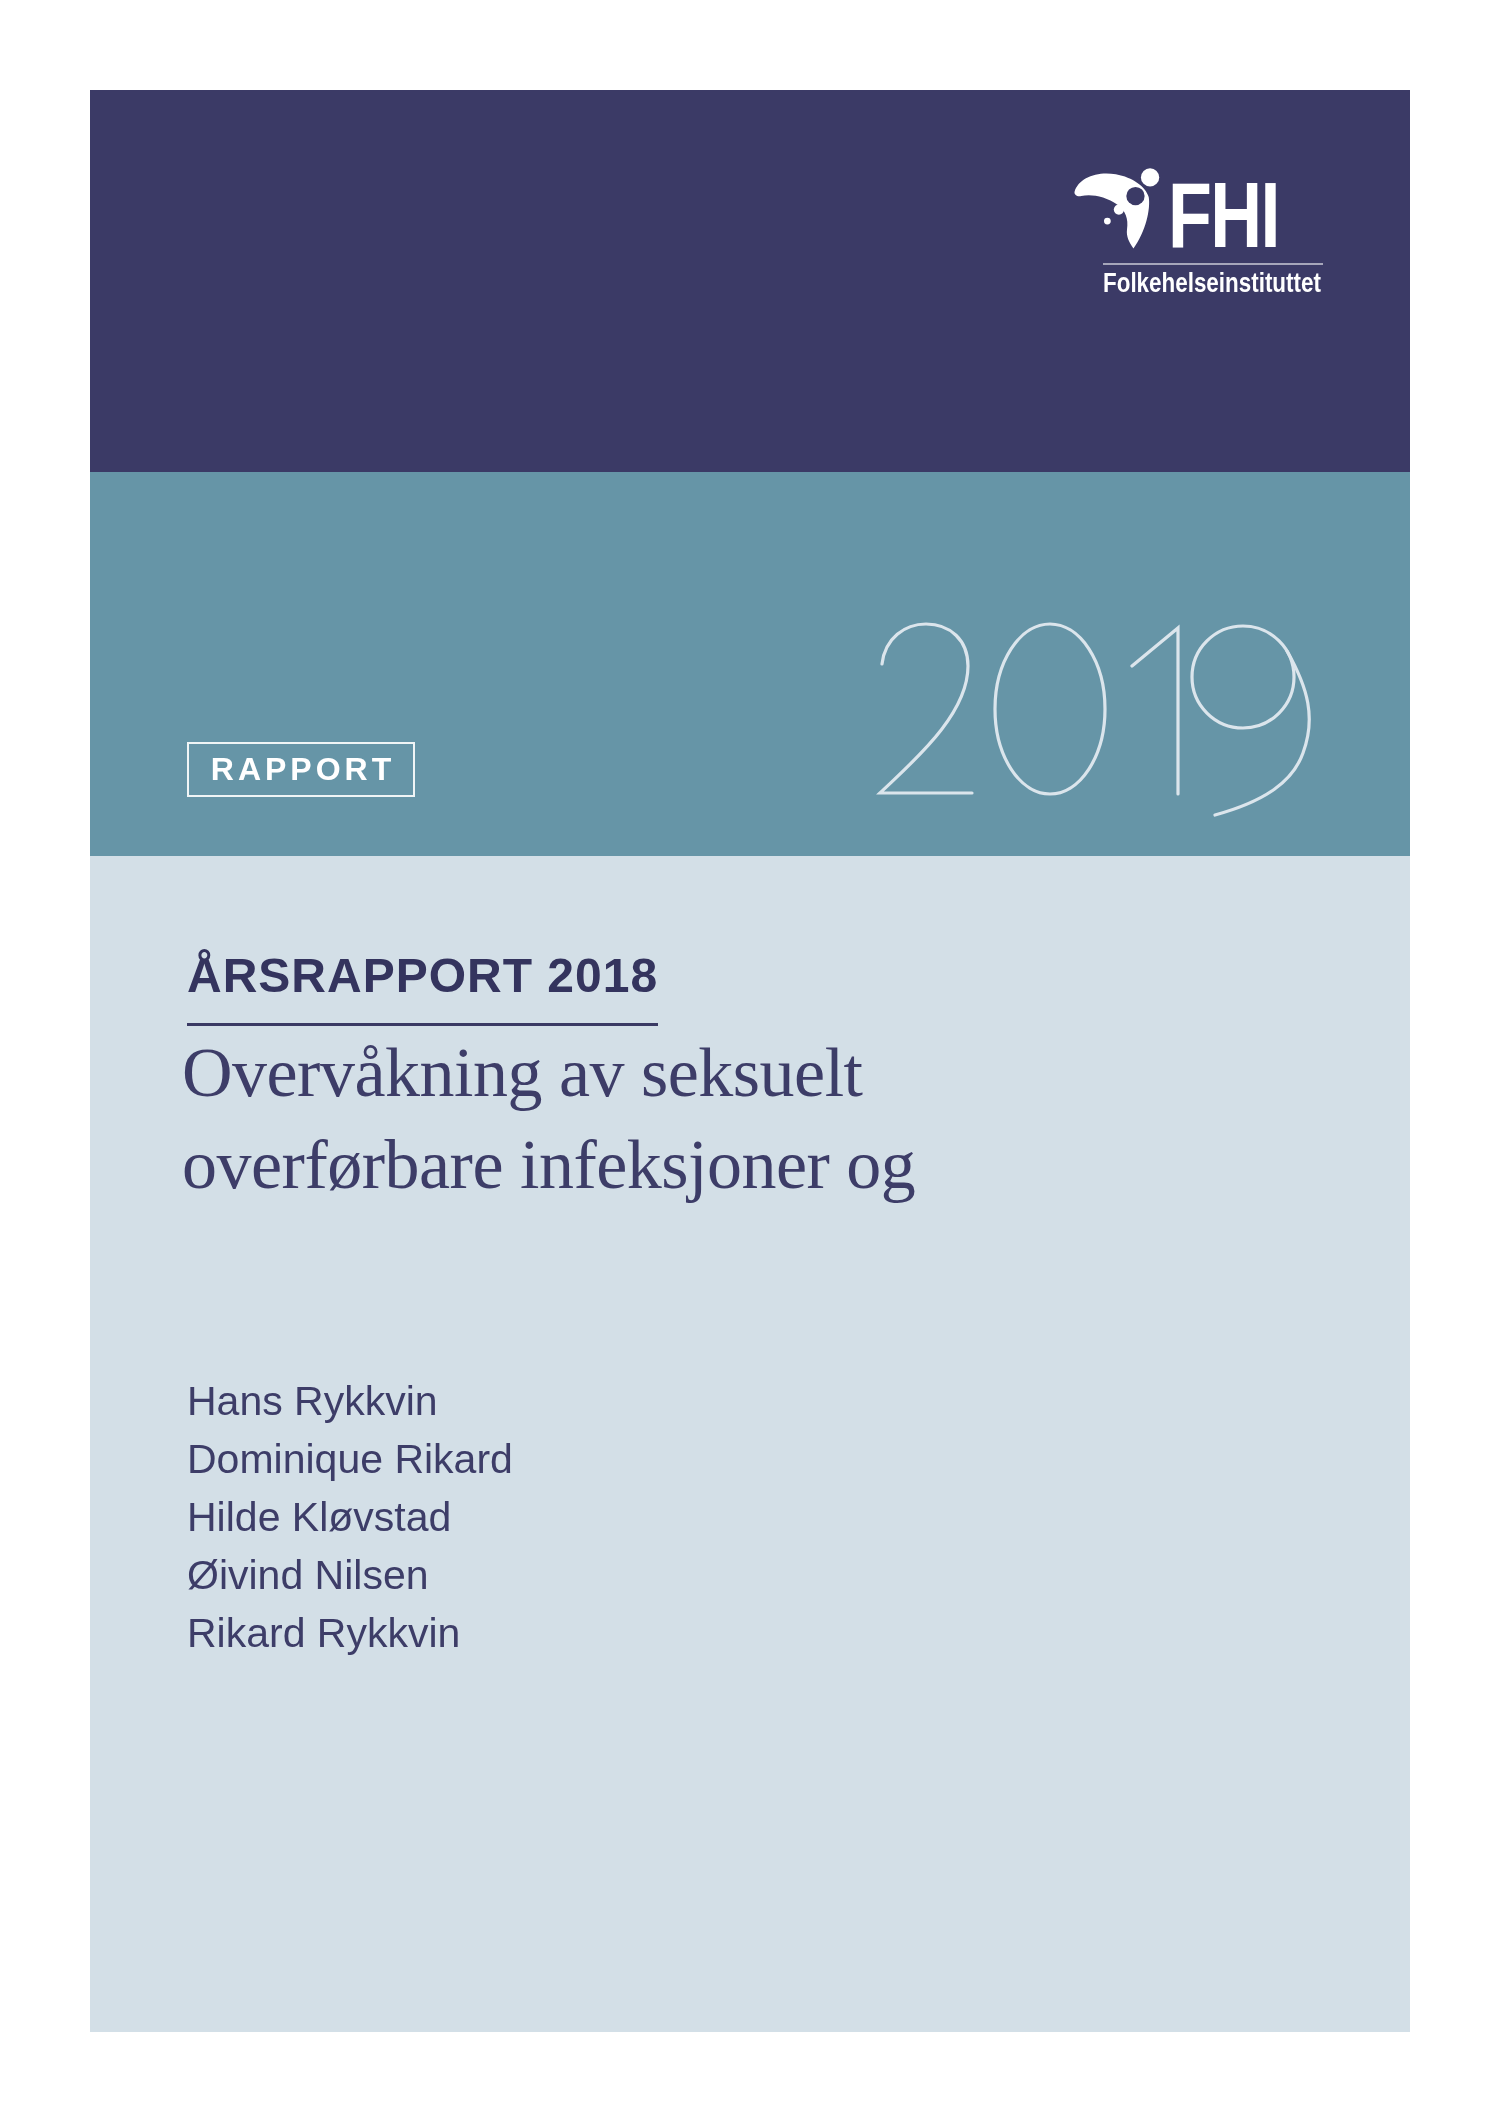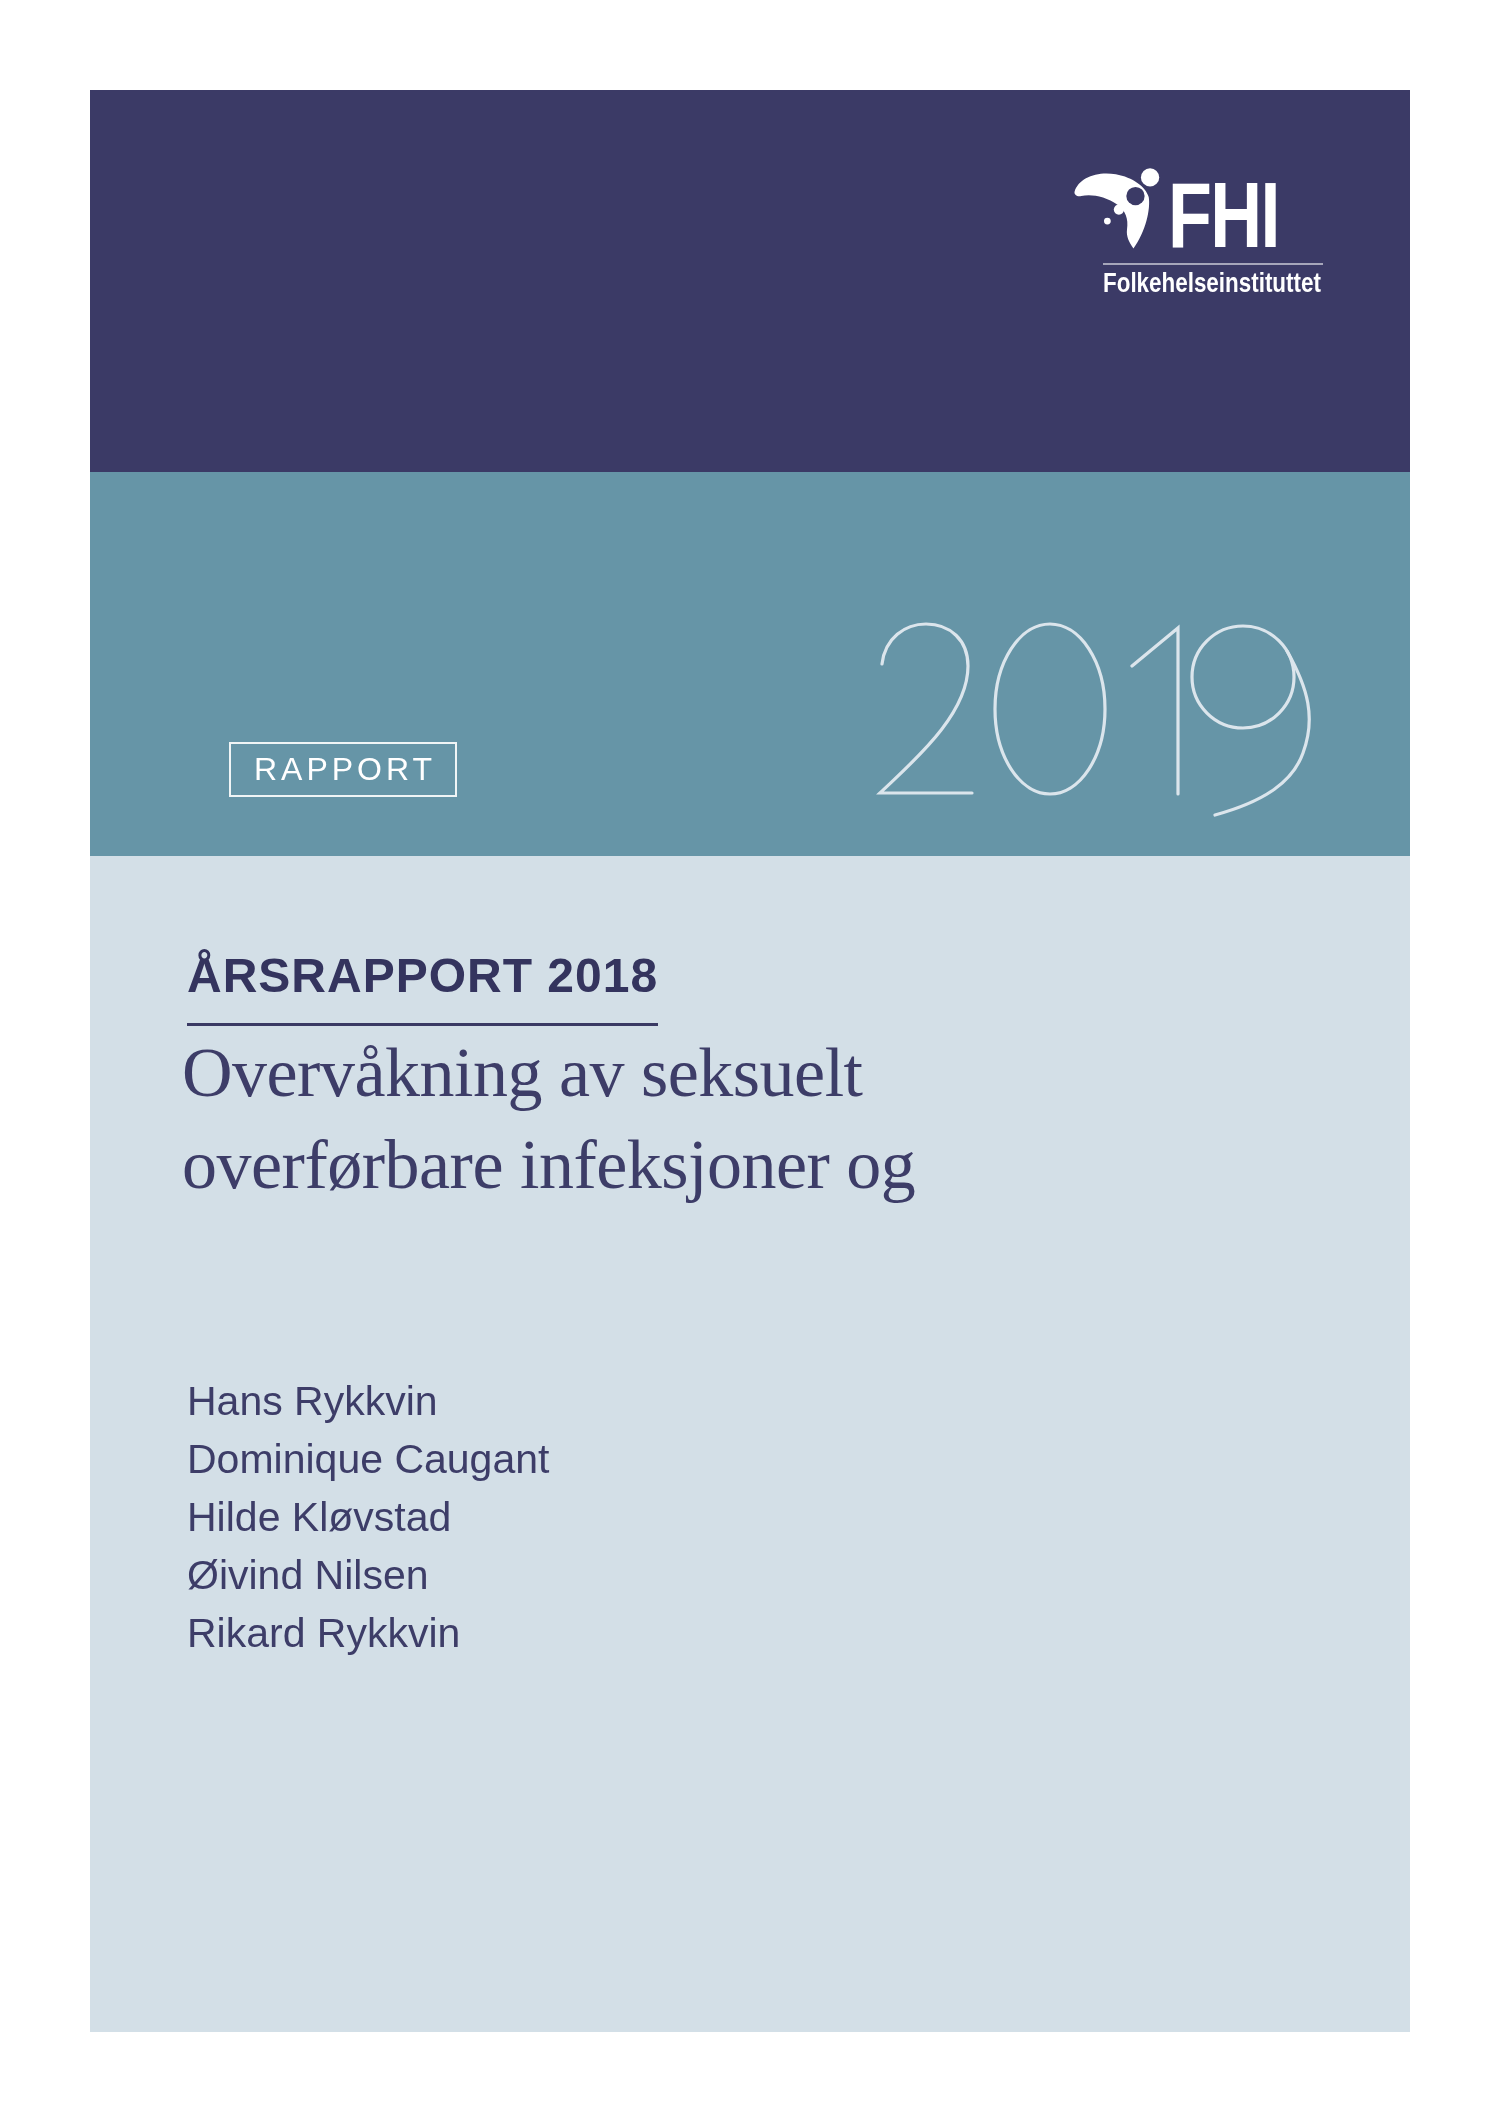--- a/index.html
+++ b/index.html
@@ -29,22 +29,22 @@
     position:absolute; left:1103px; top:268px; color:var(--white);
     font-size:27px; font-weight:600; letter-spacing:0px;
     transform:scaleX(0.83); transform-origin:left top;
   }
 
   
   .badge{
     position:absolute; left:187px; top:742px; width:228px; height:55px;
     box-sizing:border-box; border:2px solid rgba(255,255,255,0.9);
     display:flex; align-items:center; justify-content:center;
-    color:var(--white); font-size:32px; font-weight:normal;
-    letter-spacing:4px; text-indent:4px;margin-left:42px;
+    color:var(--white); font-size:32px; font-weight:bold;
+    letter-spacing:4px; text-indent:4px;
   }
   .year-figure{position:absolute; left:866px; top:618px; width:470px; height:202px;}
   .year-figure path, .year-figure ellipse, .year-figure circle{
     fill:none; stroke:var(--year-stroke); stroke-width:3.2; stroke-linecap:round;
   }
   .visually-hidden{position:absolute; width:1px; height:1px; overflow:hidden;
     clip:rect(0 0 0 0); white-space:nowrap;}
 
   
   .eyebrow{
@@ -112,19 +112,19 @@
 
   <div class="eyebrow">ÅRSRAPPORT 2018</div>
 
   <div class="title">
     <div>Overvåkning av seksuelt</div>
     <div>overførbare infeksjoner og</div>
   </div>
 
   <div class="authors">
     <div>Hans Rykkvin</div>
-    <div>Dominique Caugant</div>
+    <div>Dominique Rikard</div>
     <div>Hilde Kløvstad</div>
     <div>Øivind Nilsen</div>
     <div>Rikard Rykkvin</div>
   </div>
 
 </div>
 
 </body></html>

